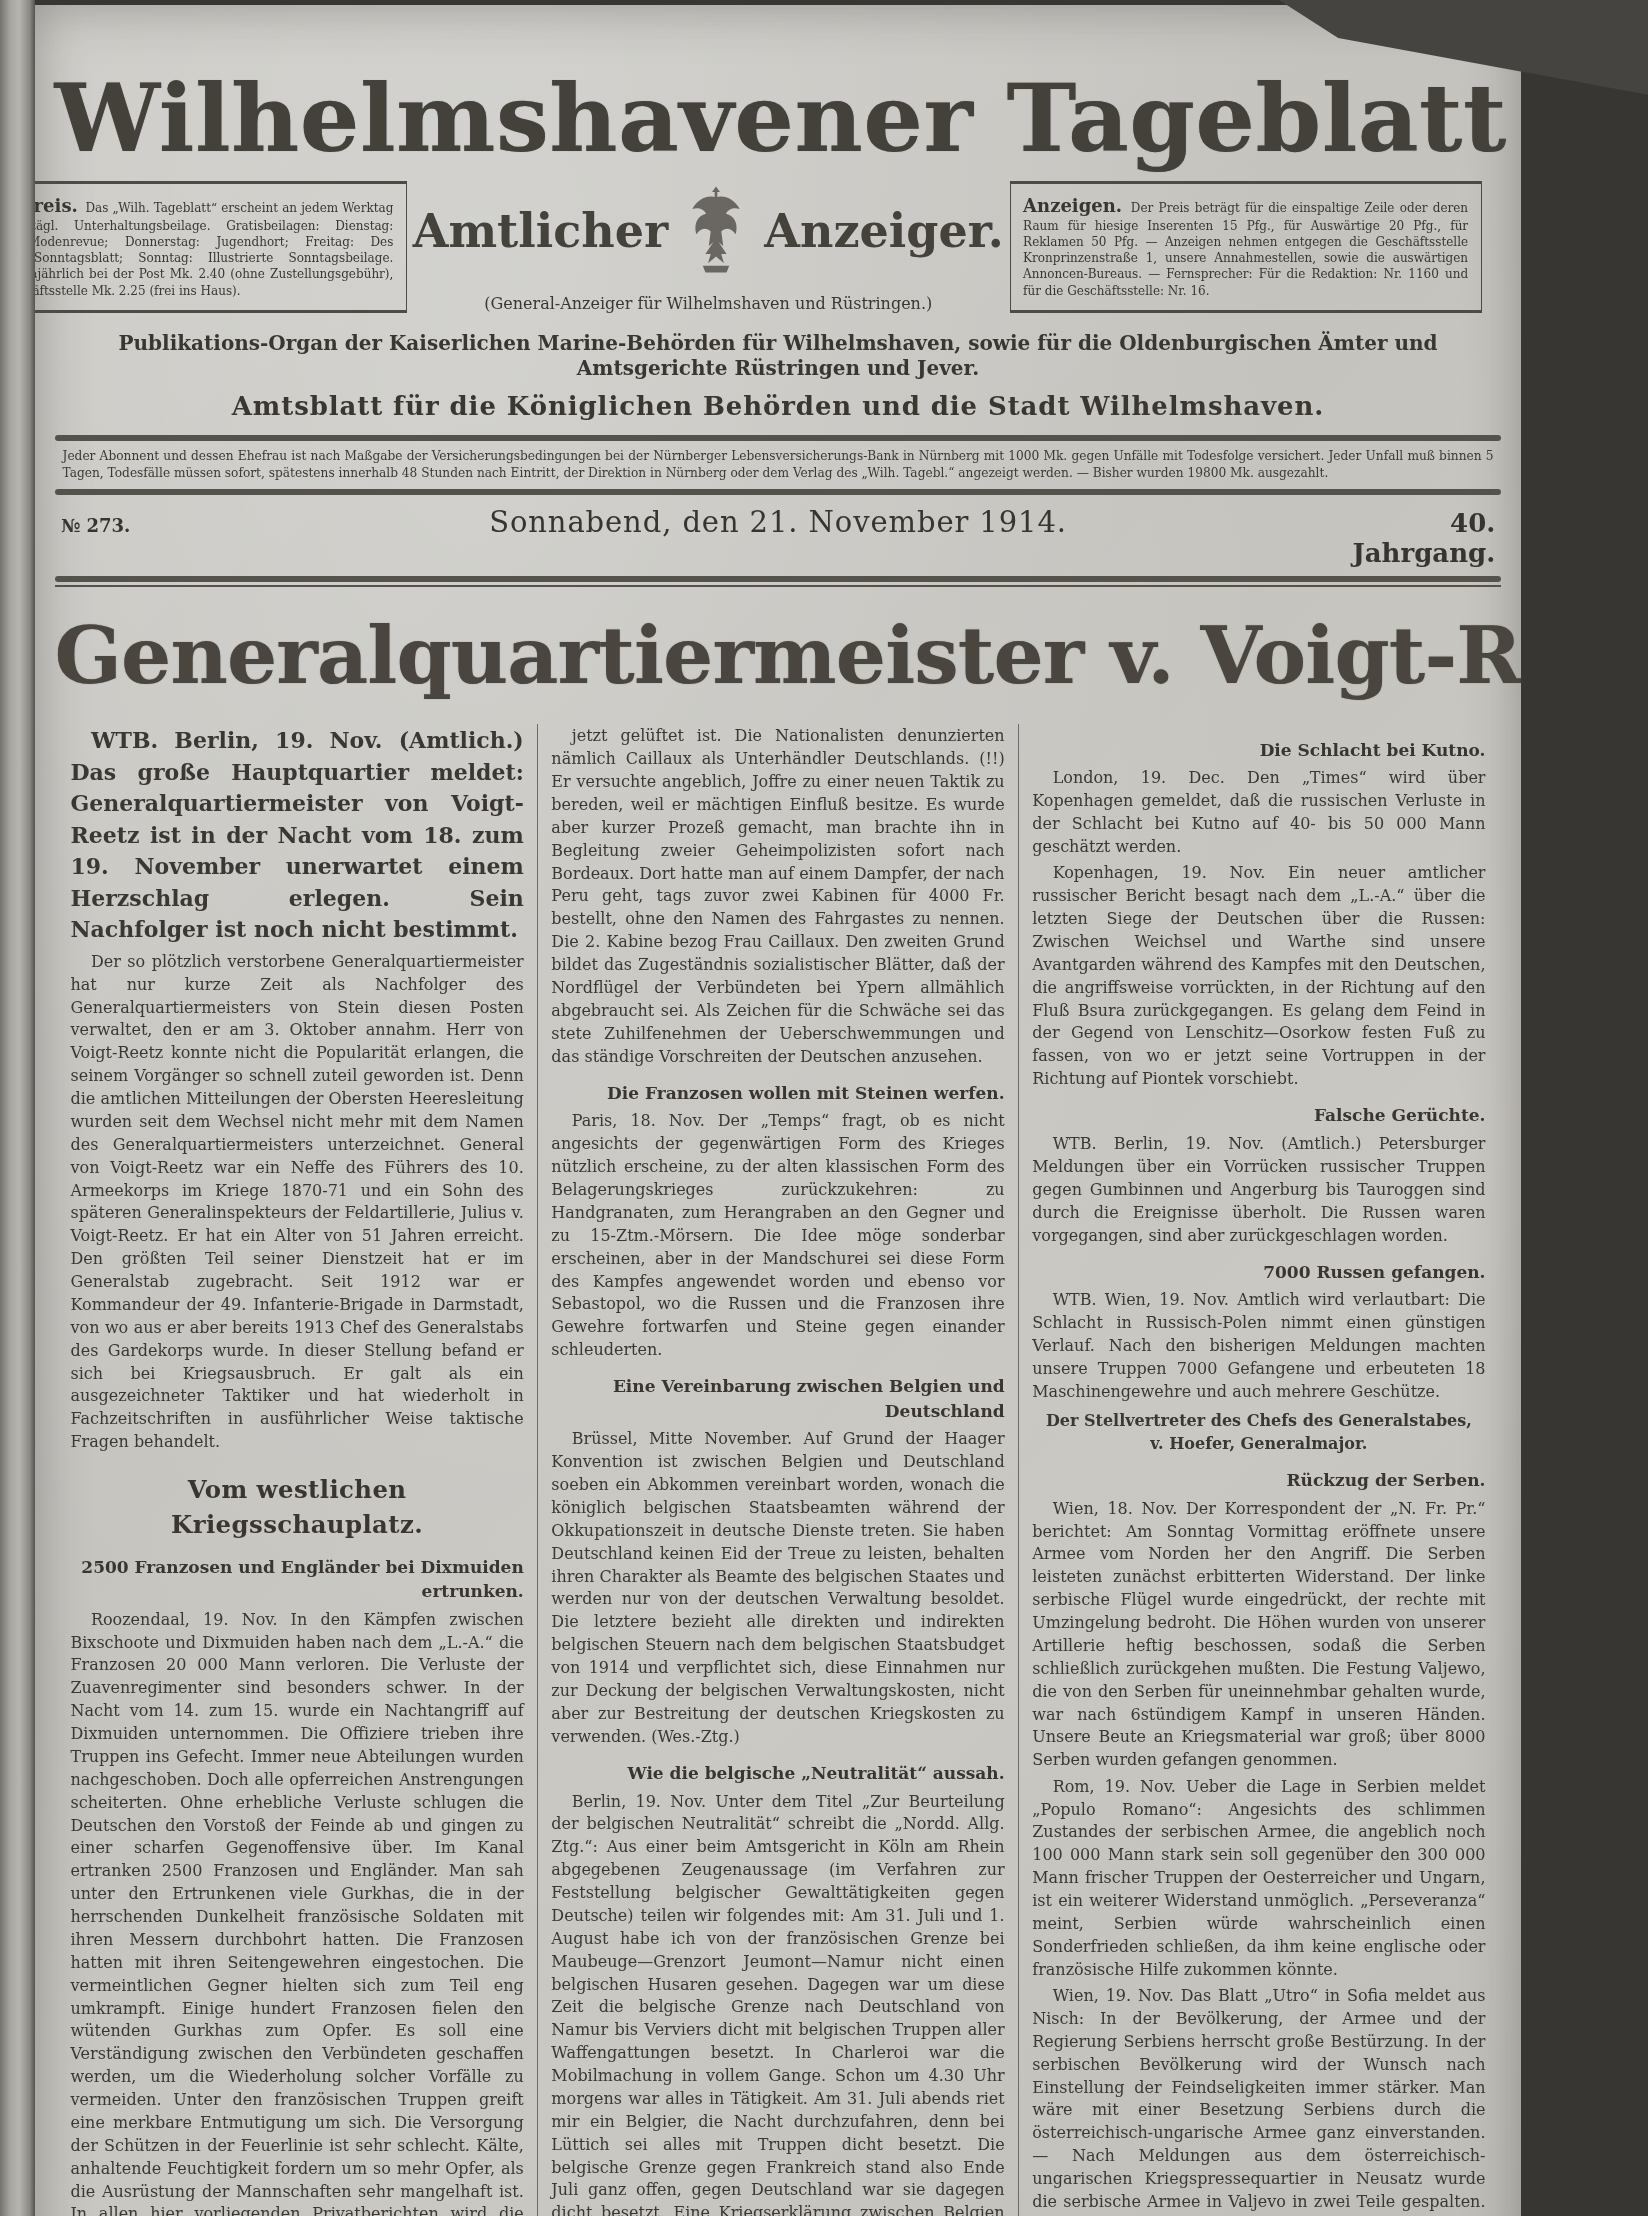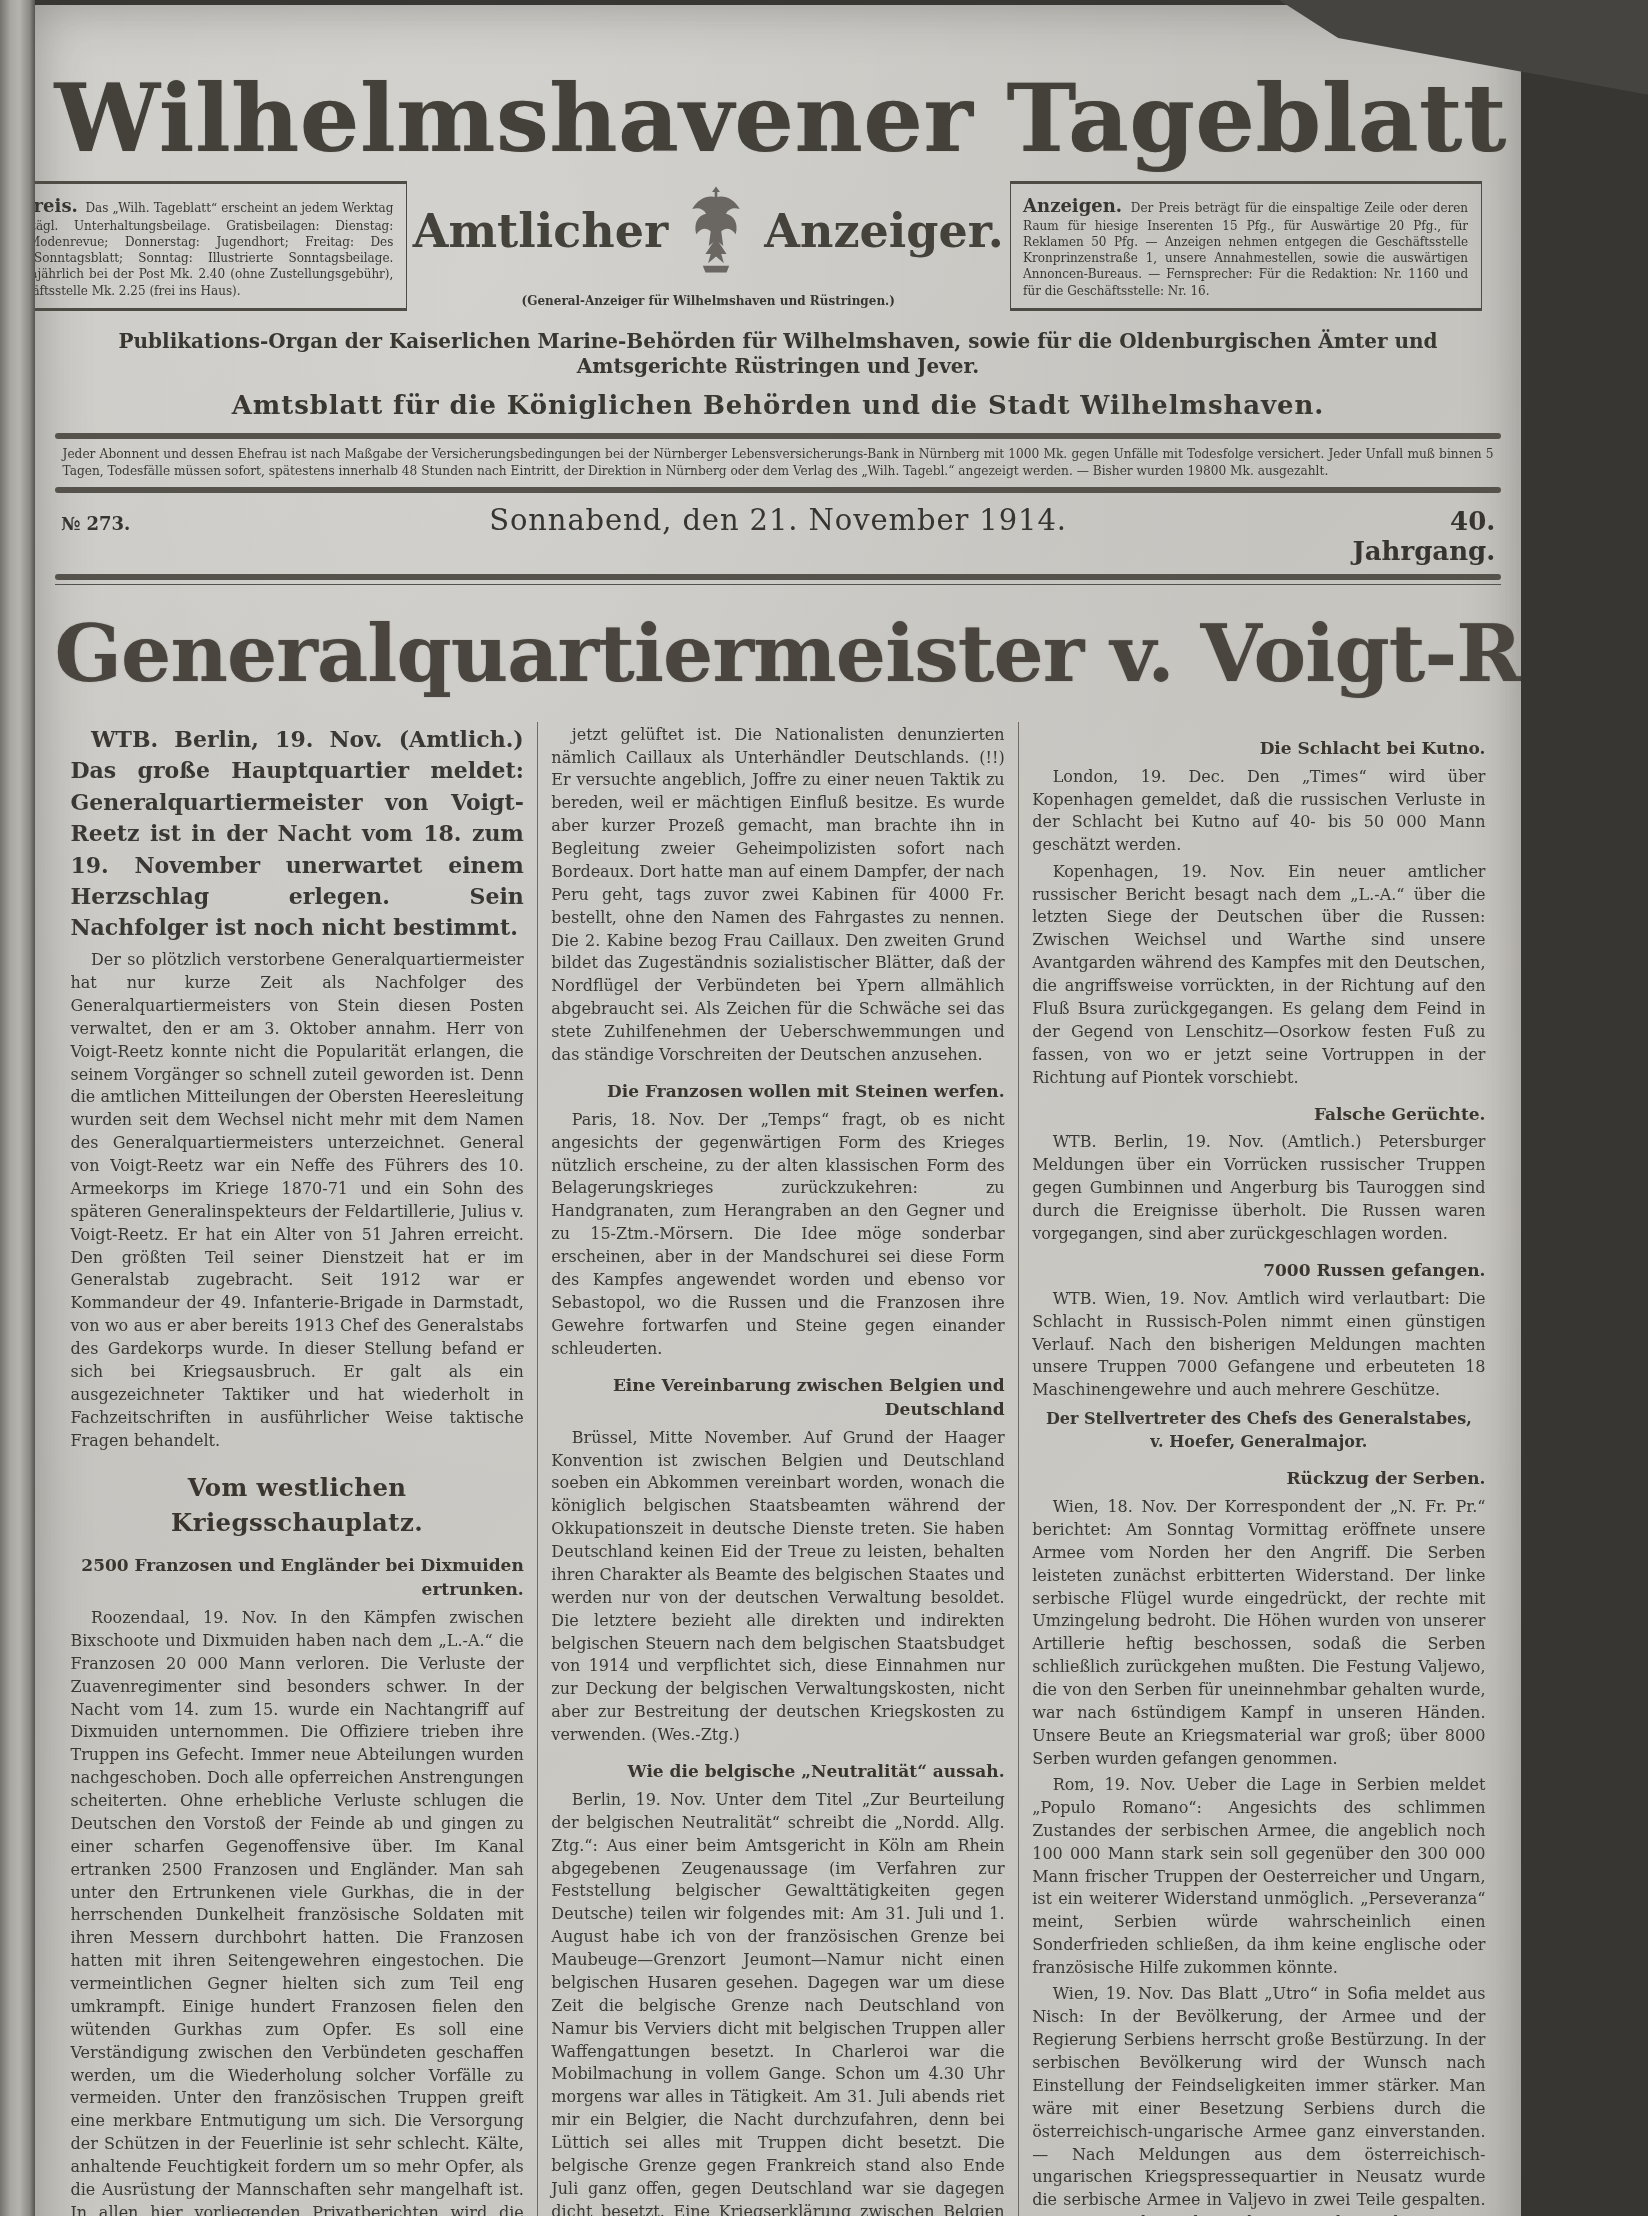--- a/index.html
+++ b/index.html
@@ -41,21 +41,21 @@
     flex:0 0 445px;border:3.1px solid #4e4a44;border-left-width:1.8px;border-right-width:1.8px;
     padding:9.8px 12.4px;font-size:12px;line-height:1.34;text-align:justify;color:#3a3731;
   }
   .box-lead{font-weight:bold;font-size:18px;padding-right:3.5px;color:#393530;}
   .center-head{flex:1 1 auto;display:flex;flex-direction:column;justify-content:flex-start;text-align:center;}
   .center-title{
     display:flex;align-items:center;justify-content:center;gap:15px;
     font-size:46px;font-weight:bold;color:#45413b;margin-top:2.7px;
   }
   .eagle{height:95px;width:66px;flex:0 0 auto;opacity:.78;}
-  .center-sub{font-size:12px;font-weight:bold;margin-top:15px;color:#3a3731;}
+  .center-sub{font-size:16px;font-weight:normal;margin-top:15px;color:#3a3731;}
 
   .organ-line{
     text-align:center;font-weight:bold;font-size:20px;margin:17.7px 2.7px 0;color:#3a3630;line-height:1.25;
   }
   .amtsblatt-line{
     text-align:center;font-weight:bold;font-size:26px;margin:10.6px 0 13.3px;color:#3a3630;letter-spacing:0.9px;
   }
   .rule{height:6.2px;background:#55514b;border-radius:3.1px;margin:0 0.9px;}
   .rule-thin{height:1.8px;background:#55514b;margin:3.5px 0.9px 0;}
   .insurance{

